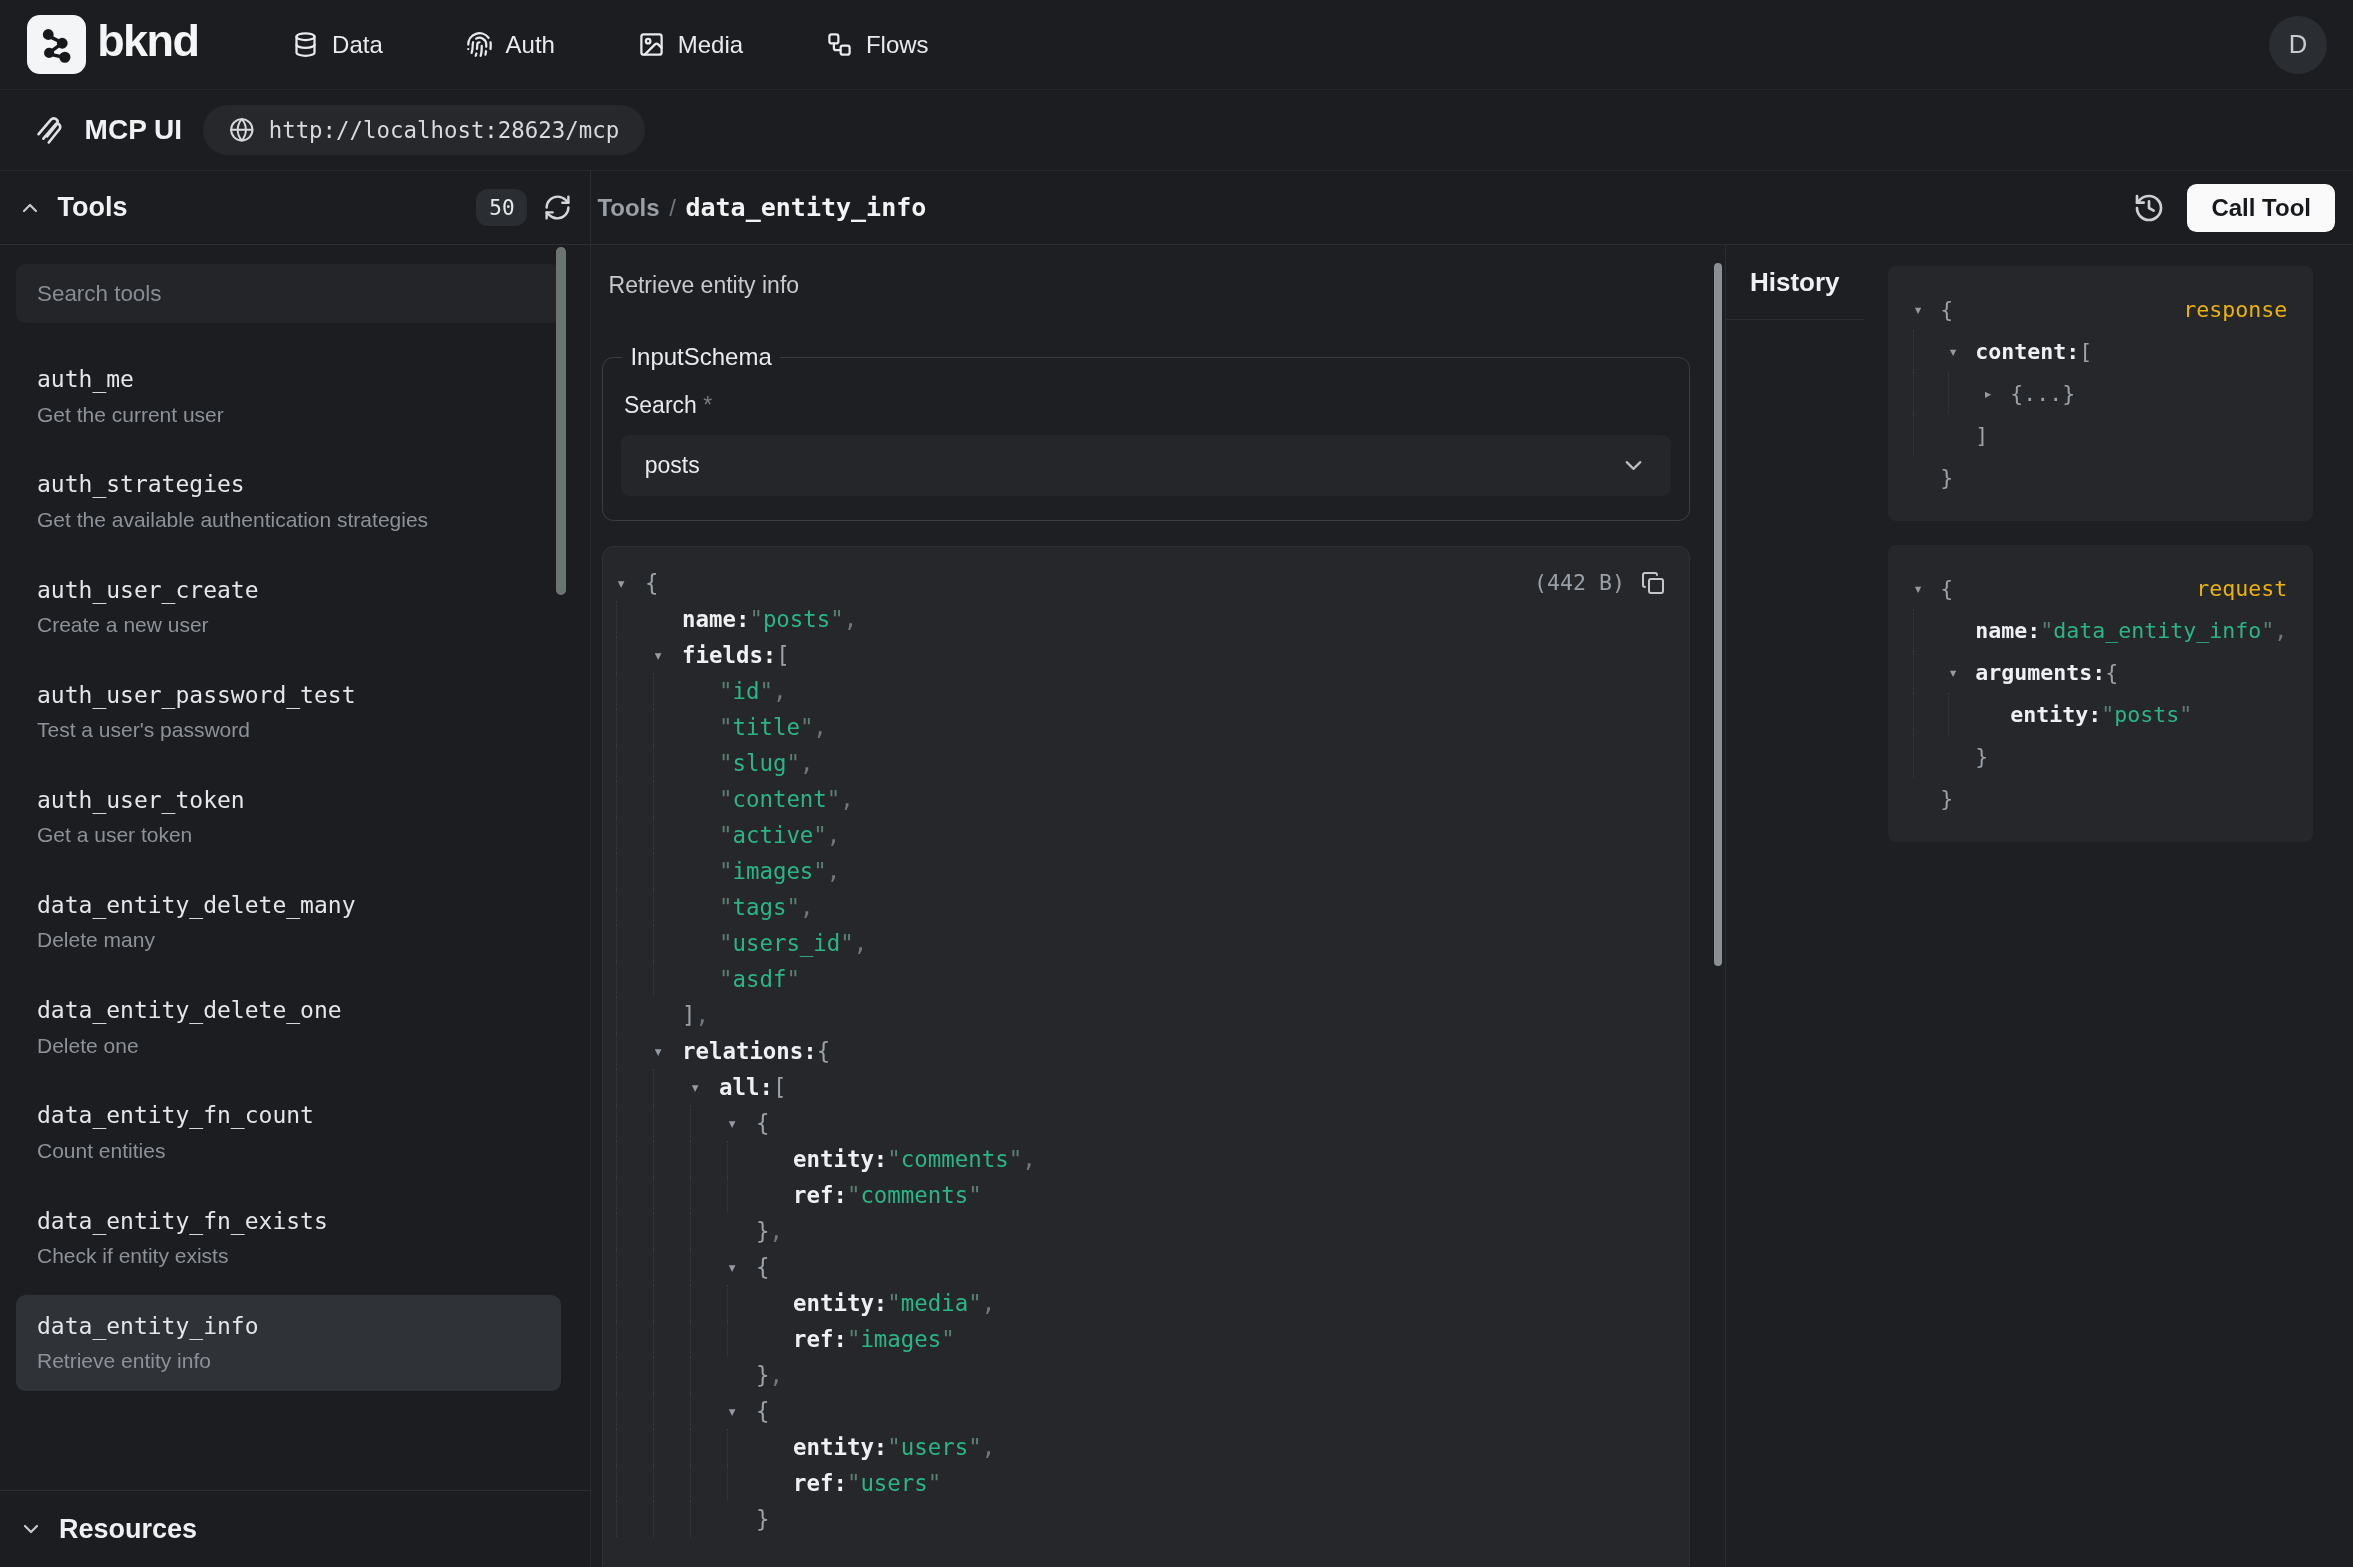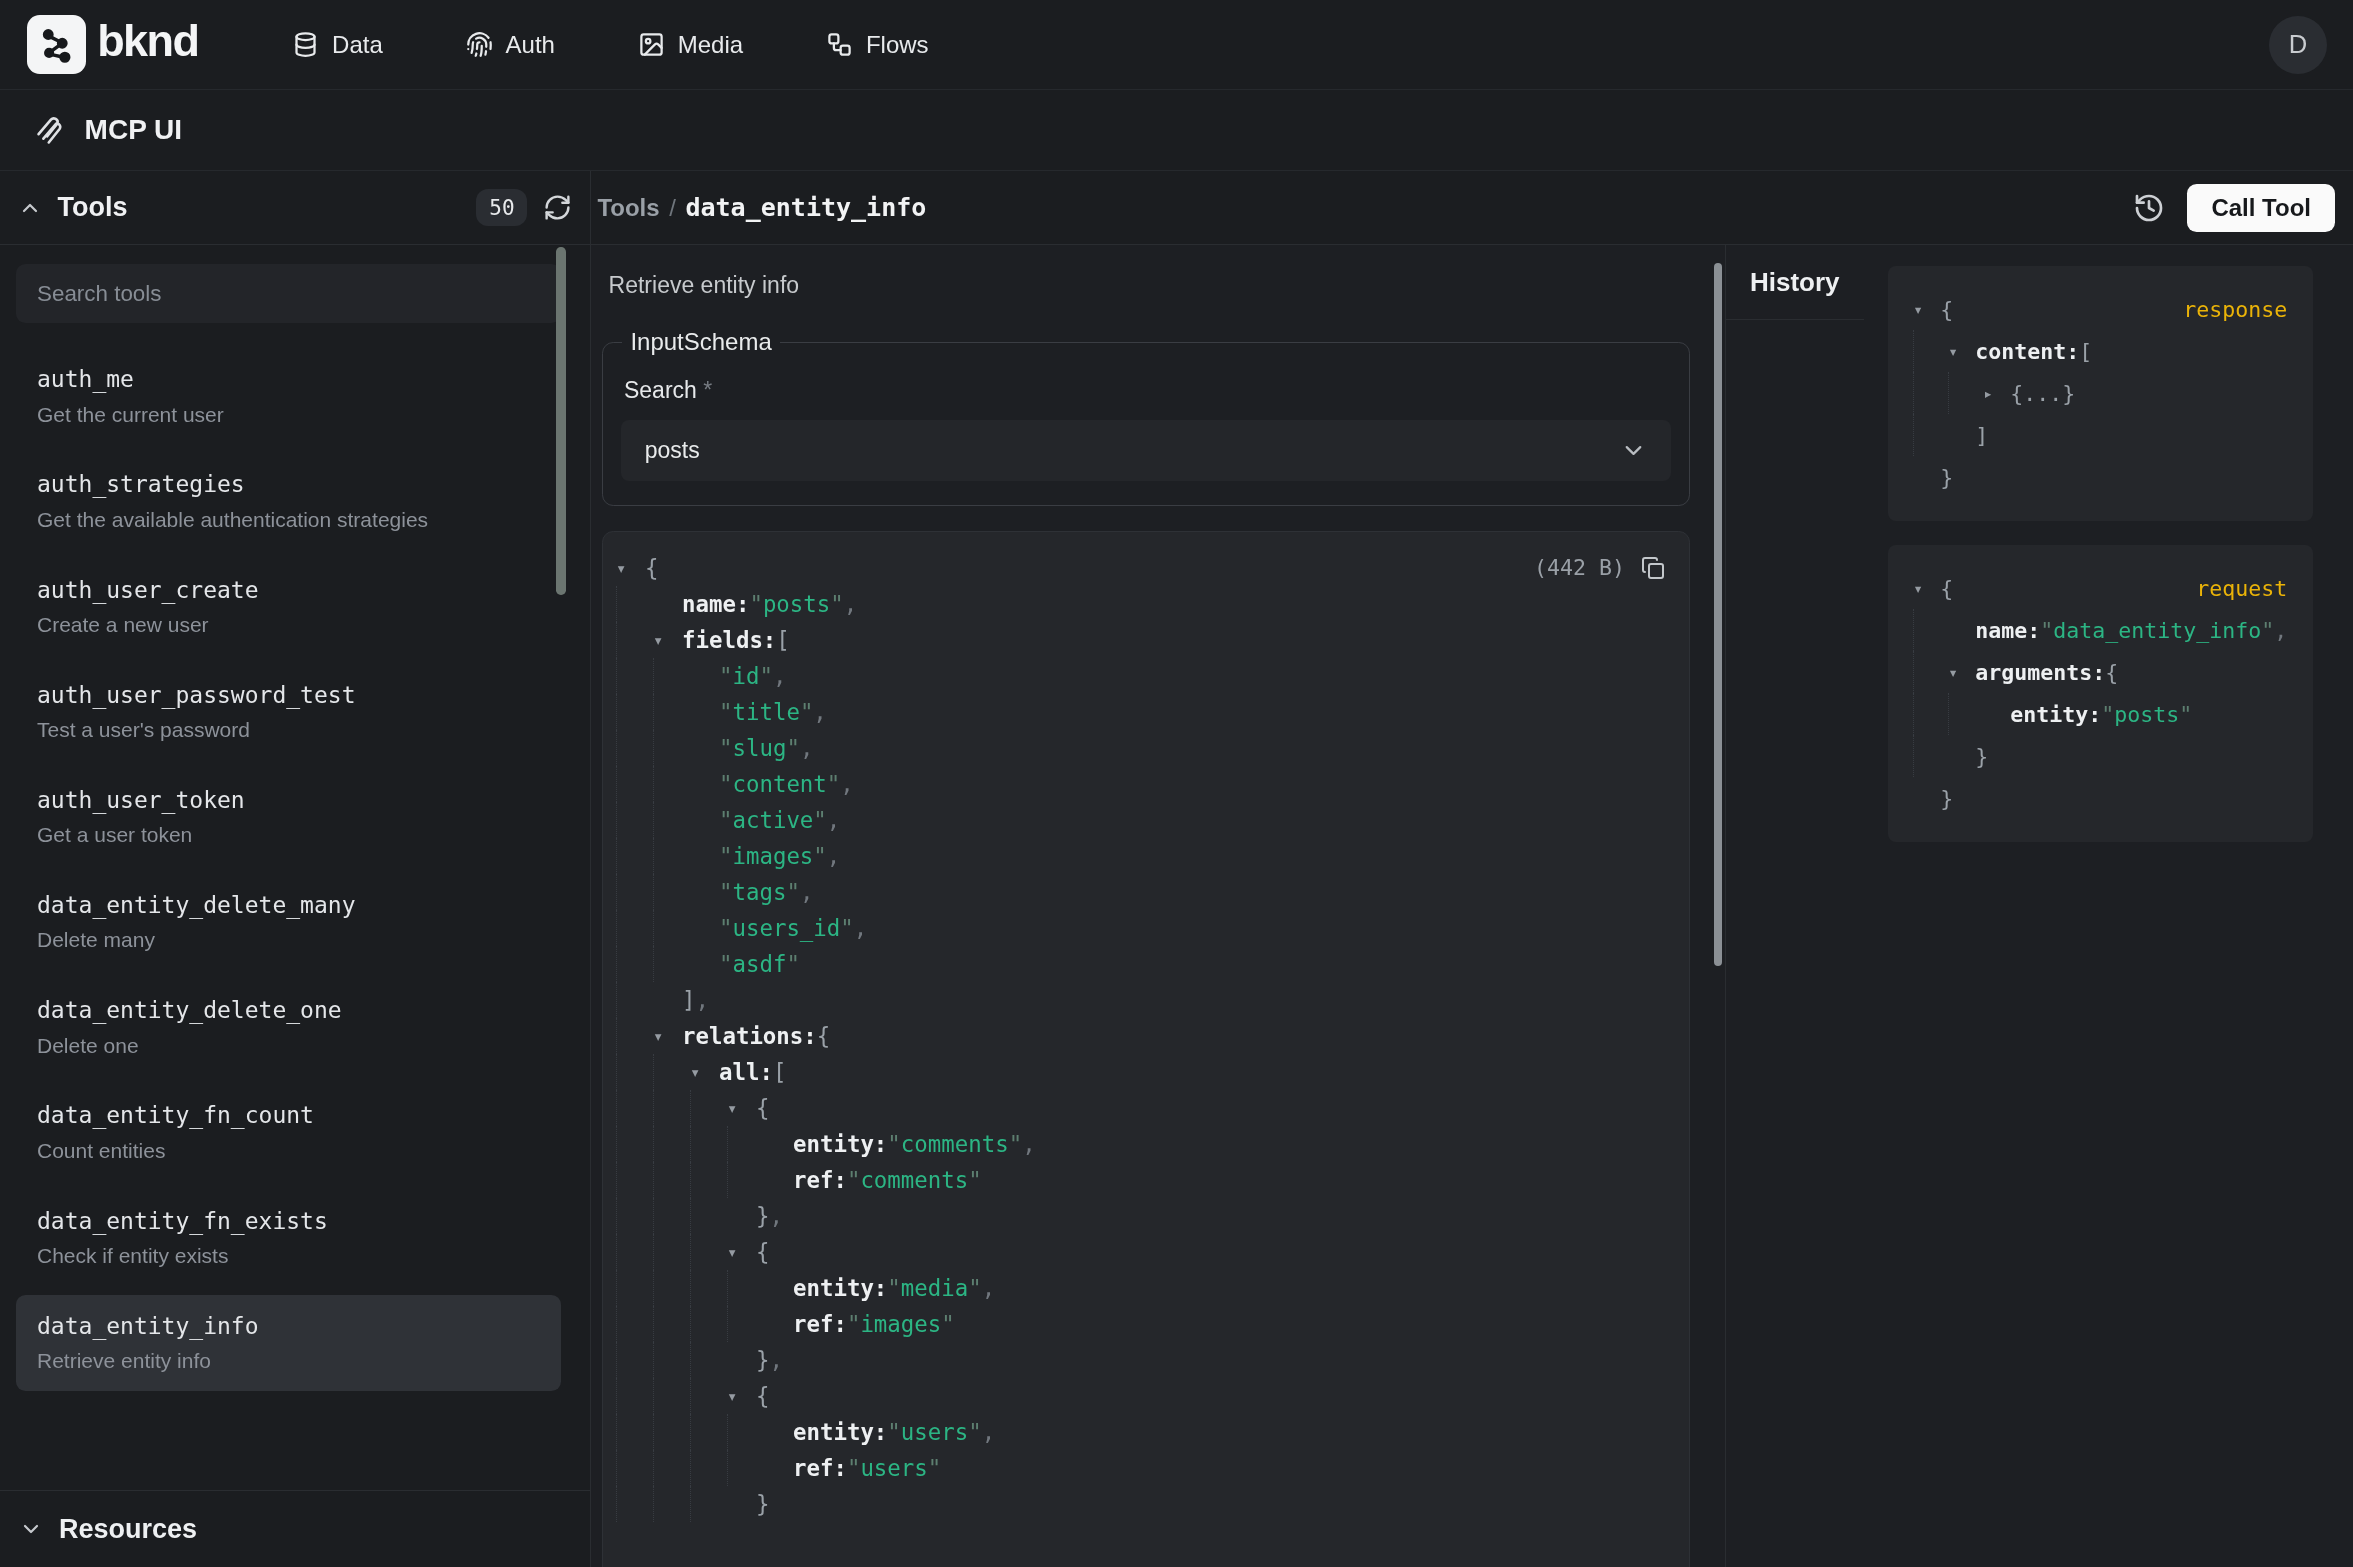--- a/index.html
+++ b/index.html
@@ -73,21 +73,21 @@
   .call-tool{ margin-left:22.4px; background:#fafafa; color:#17191c; border:none; border-radius:9.6px;
               height:48px; padding:0 24px; font-size:24px; font-weight:600;
               font-family:"Liberation Sans", sans-serif; cursor:pointer;}
 
   .right-body{ flex:1; display:flex; min-height:0;}
 
   
   .main-col{ width:1135px; background:#1d1f23; border-right:0.8px solid #2a2d31;
              padding:27px 35px 0 11.2px; position:relative; overflow:hidden;}
   .main-desc{ font-size:23px; color:#c7cacd; margin-left:6.4px;}
-  fieldset.schema{ margin-top:29px; border:0.8px solid #3a3d43; border-radius:11.2px;
+  fieldset.schema{ margin-top:44px; border:0.8px solid #3a3d43; border-radius:11.2px;
                    padding:4.8px 17.6px 24px;}
   fieldset.schema legend{ font-size:24px; color:#e9ebec; padding:0 8px; margin-left:1.6px;}
   .field-label{ font-size:23px; color:#e6e8ea; margin:16px 0 16px 3.2px;}
   .req{ color:#777c83;}
   .select{ height:61px; background:#24262a; border-radius:8px; display:flex; align-items:center;
            padding:0 24px; cursor:pointer;}
   .select-value{ font-size:23px; color:#e9ebec;}
   .select .chev{ margin-left:auto;}
 
   .result-card{ margin-top:25.6px; border:0.8px solid #2e3136; border-radius:11.2px; background:#25272b;
@@ -193,20 +193,30 @@
 
 <div class="subheader">
   <span>
     <svg width="35" height="35" viewBox="0 0 24 24" fill="none" stroke="#dfe1e4" stroke-width="1.8" stroke-linecap="round">
       <path d="M4.5 14.5 13 4.6a2.6 2.6 0 0 1 4.4 2.6L10.3 16"></path>
       <path d="M7.8 17.6 16.6 7.3"></path>
       <path d="M11.5 20.2 18.9 11a2.4 2.4 0 0 0-.4-3.3"></path>
     </svg>
   </span>
   <span class="sub-title">MCP UI</span>
+  <span class="url-pill">
+    <span>
+      <svg width="25.6" height="25.6" viewBox="0 0 24 24" fill="none" stroke="#d8dadd" stroke-width="1.8" stroke-linecap="round">
+        <circle cx="12" cy="12" r="10"></circle>
+        <path d="M2 12h20"></path>
+        <path d="M12 2a15 15 0 0 1 0 20a15 15 0 0 1 0-20"></path>
+      </svg>
+    </span>
+    <span class="url-text mono">http://localhost:28623/mcp</span>
+  </span>
 </div>
 
 <div class="app-body">
 
   <aside class="sidebar">
     <div class="sb-header">
       <span>
         <svg width="24" height="24" viewBox="0 0 24 24" fill="none" stroke="#c6c9cd" stroke-width="2.2" stroke-linecap="round" stroke-linejoin="round">
           <path d="m6 15 6-6 6 6"></path>
         </svg>

